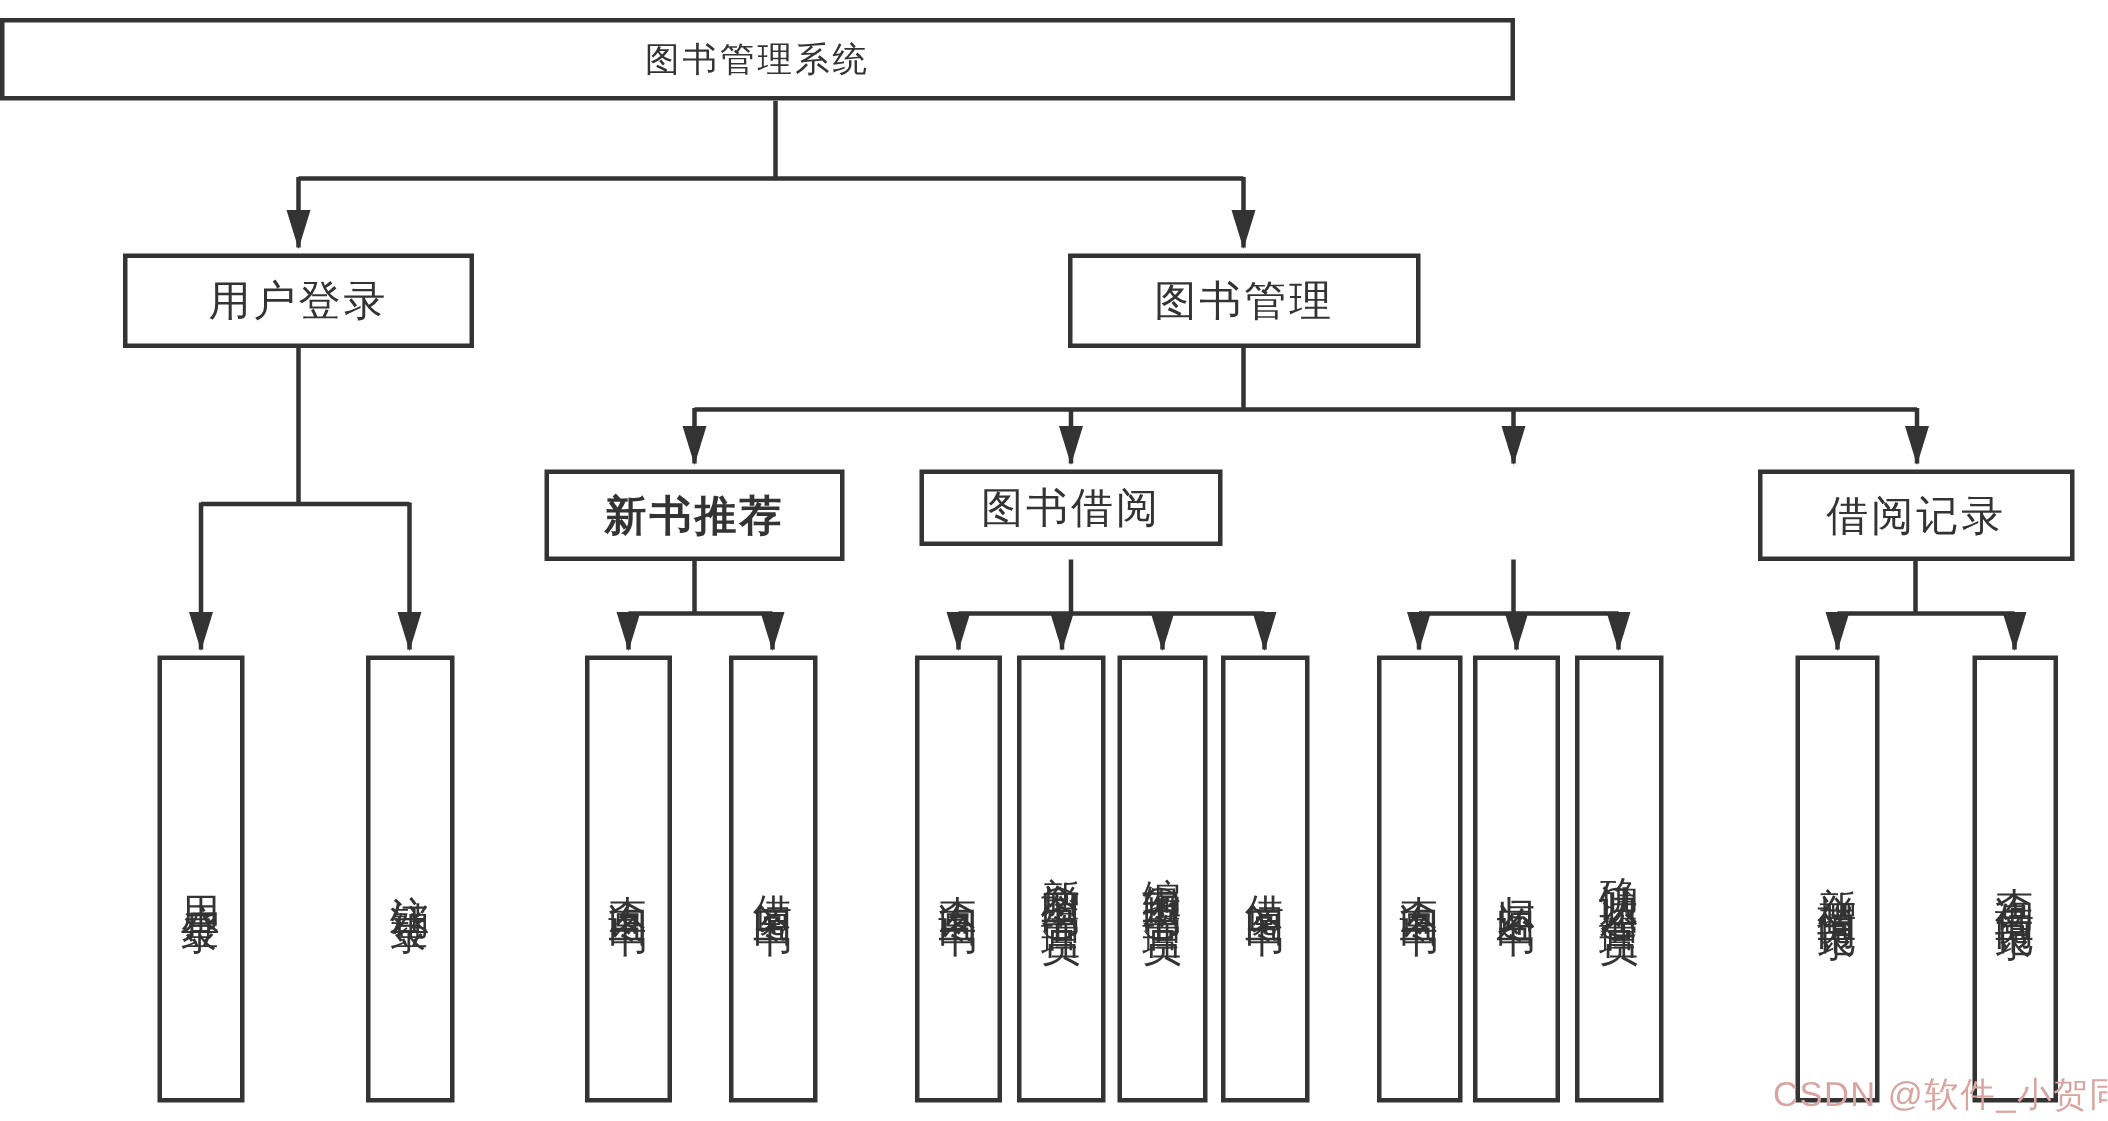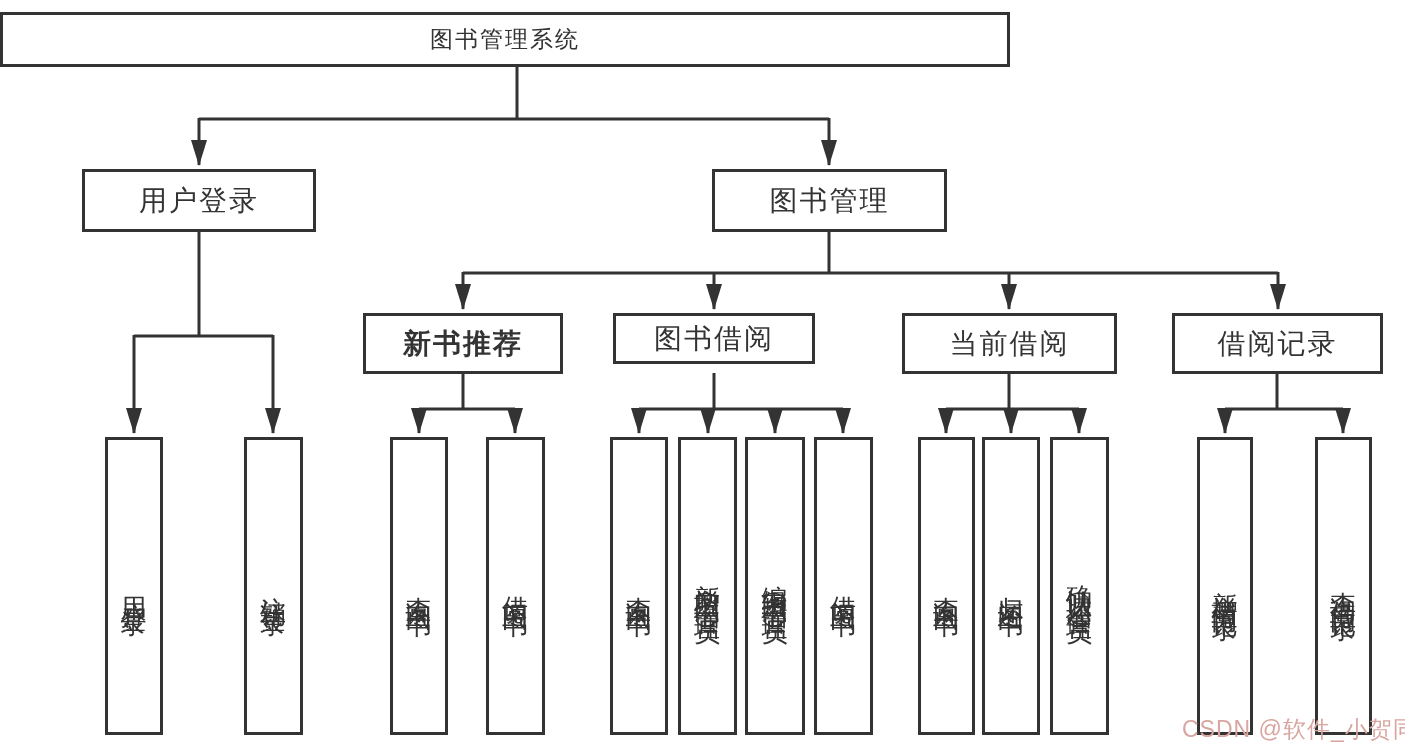--- a/index.html
+++ b/index.html
@@ -124,23 +124,20 @@
   <div class="hbox branch-node" style="left:712px; top:169px; width:235px; height:63px;">
     <span>图书管理</span>
   </div>
 
   <div class="hbox branch-node" style="left:363px; top:313px; width:200px; height:61px;font-weight:bold;">
     <span>新书推荐</span>
   </div>
   <div class="hbox branch-node" style="left:613px; top:313px; width:202px; height:51px;">
     <span>图书借阅</span>
   </div>
-  <div class="hbox branch-node" style="left:902px; top:313px; width:215px; height:61px;">
-    <span>当前借阅</span>
-  </div>
   <div class="hbox branch-node" style="left:1172px; top:313px; width:211px; height:61px;">
     <span>借阅记录</span>
   </div>
 
   <div class="vbox" style="left:105px; width:58px;">
     <span class="vlabel">用户登录</span>
   </div>
   <div class="vbox" style="left:244px; width:59px;">
     <span class="vlabel">注销登录</span>
   </div>

